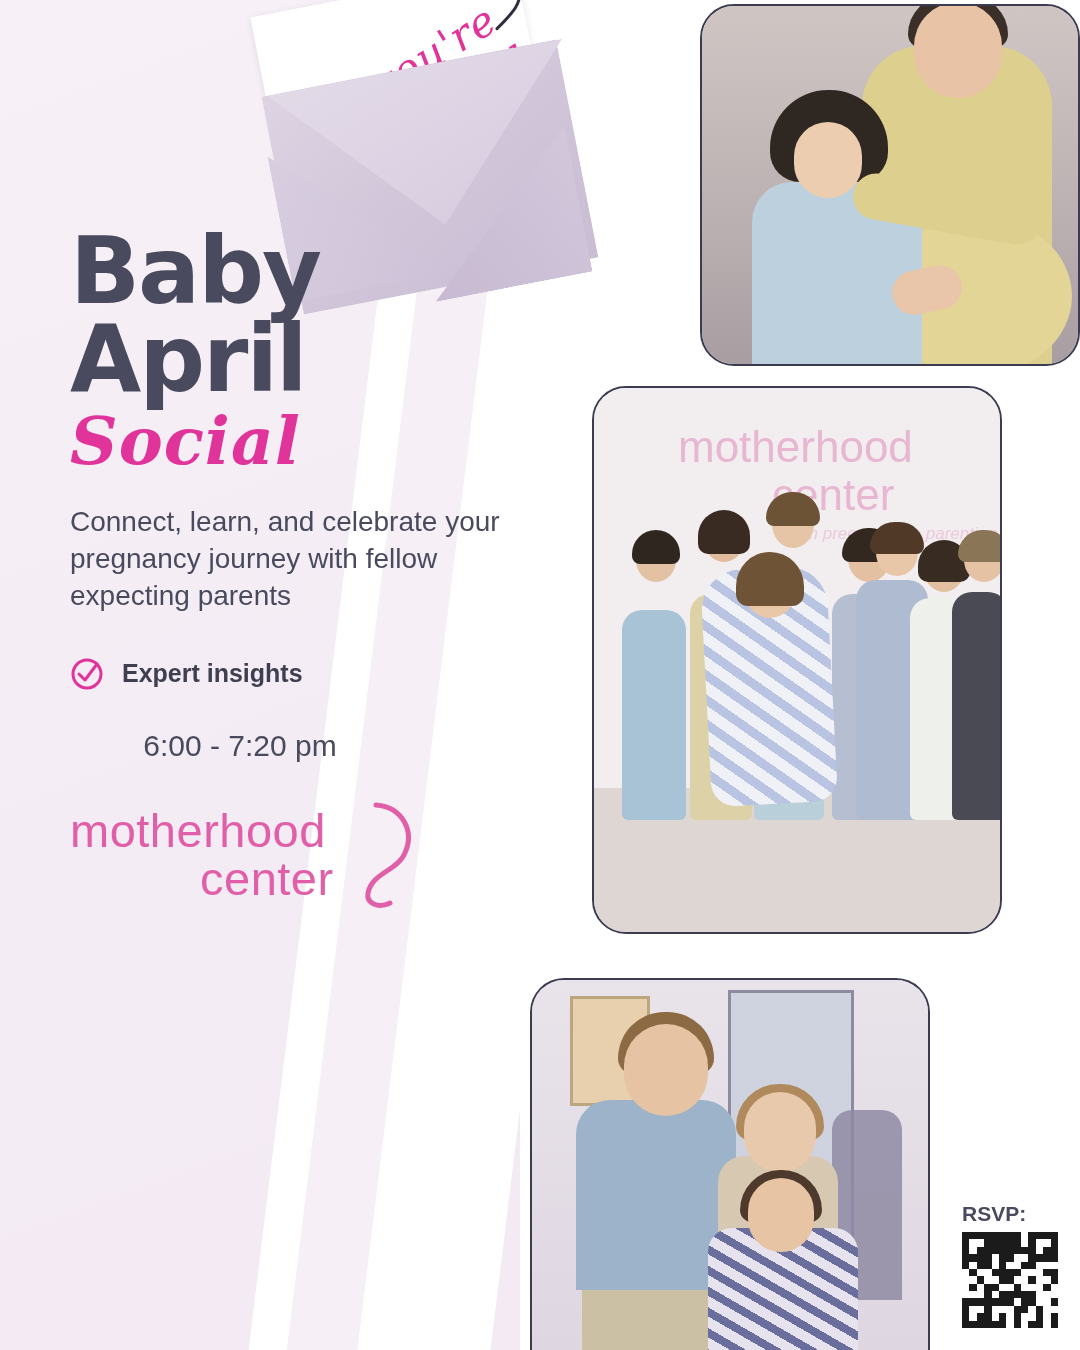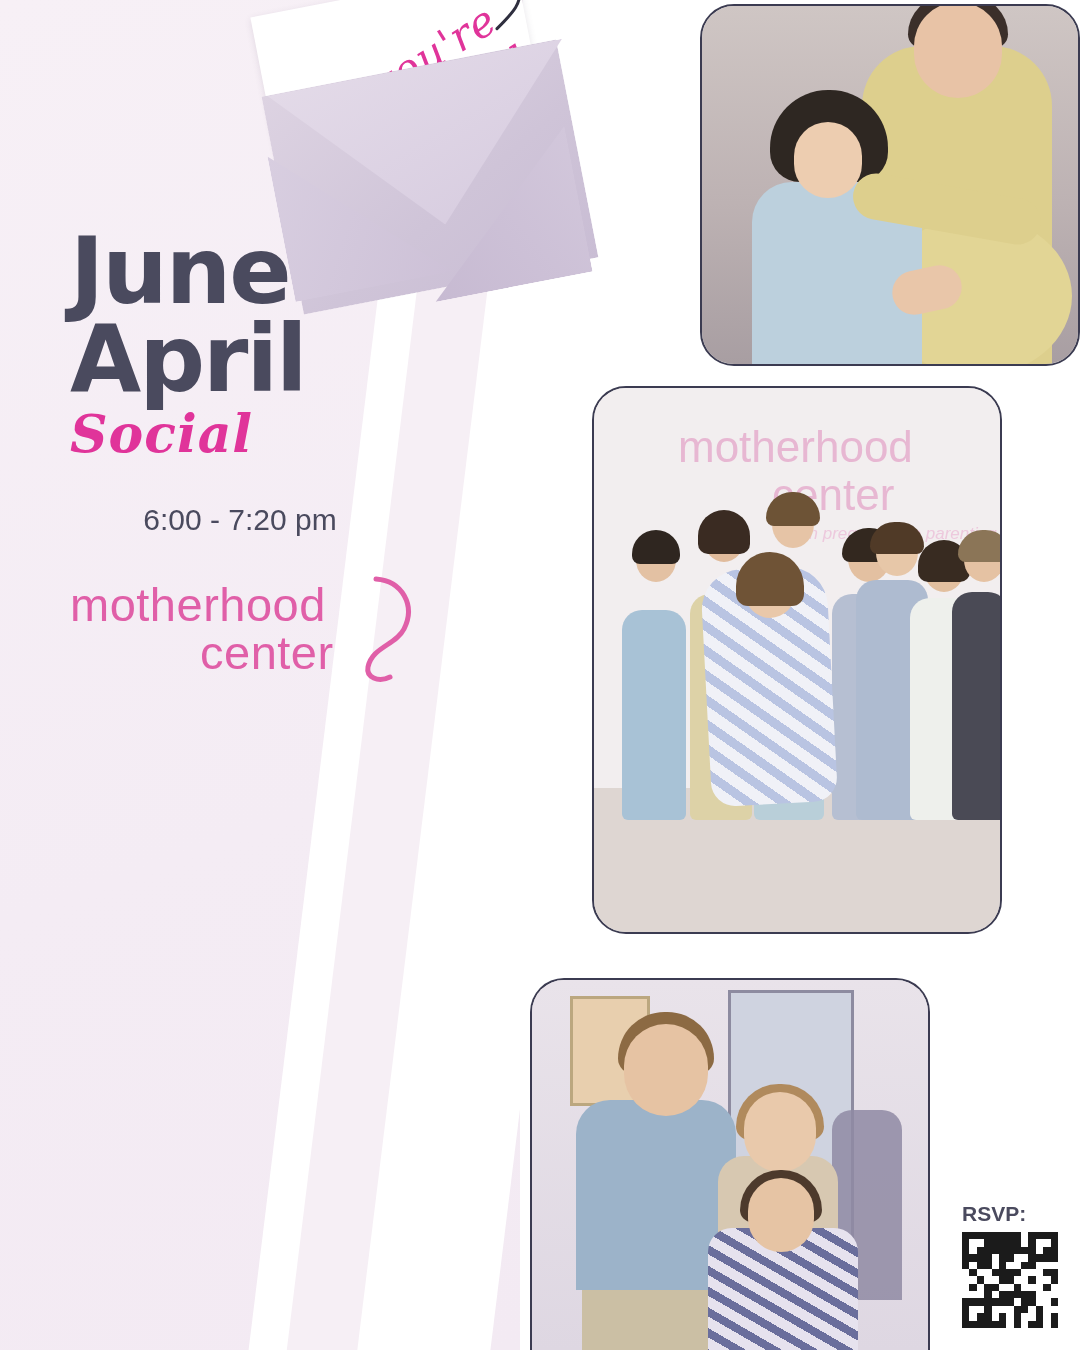--- a/index.html
+++ b/index.html
@@ -85,21 +85,21 @@
     font-weight:bold;
     font-size:92px;
     line-height:.96;
     color:#4a4a5e;
     letter-spacing:-2px;
   }
   .script {
     font-family:"DejaVu Serif", serif;
     font-style:italic;
     font-weight:bold;
-    font-size:52px;
+    font-size:66px;
     color:#e0349a;
     line-height:1.05;
     margin-top:2px;
     letter-spacing:1px;
   }
   .subhead {
     margin-top:28px;
     font-size:28px;
     line-height:1.32;
     color:#4a4a5e;
@@ -216,27 +216,35 @@
     </svg>
   </div>
   <div class="env-body"></div>
   <div class="env-inner-left"></div>
   <div class="env-inner-right"></div>
   <div class="env-flap"></div>
 </div>
 
 <div class="left-col">
   <h1 class="title">
-    <span>June</span><br>
+    <span>Baby</span><br>
     <span>April</span>
   </h1>
   <div class="script">Social</div>
 
+  <div class="subhead">Connect, learn, and celebrate your pregnancy journey with fellow expecting parents</div>
 
   <div class="bullets">
+    <div class="bullet">
+      <svg width="34" height="34" viewBox="0 0 34 34">
+        <circle cx="17" cy="17" r="14" fill="none" stroke="#e0349a" stroke-width="3"></circle>
+        <path d="M9 17 L15 23 L27 7" fill="none" stroke="#e0349a" stroke-width="3" stroke-linecap="round" stroke-linejoin="round"></path>
+      </svg>
+      <span class="bullet-label">Expert insights</span>
+    </div>
   </div>
 
   <div class="dates">
   </div>
 
   <div class="time">6:00 - 7:20 pm</div>
 
   <div class="logo">
     <div class="logo-l1">motherhood</div>
     <div class="logo-l2">center</div>

